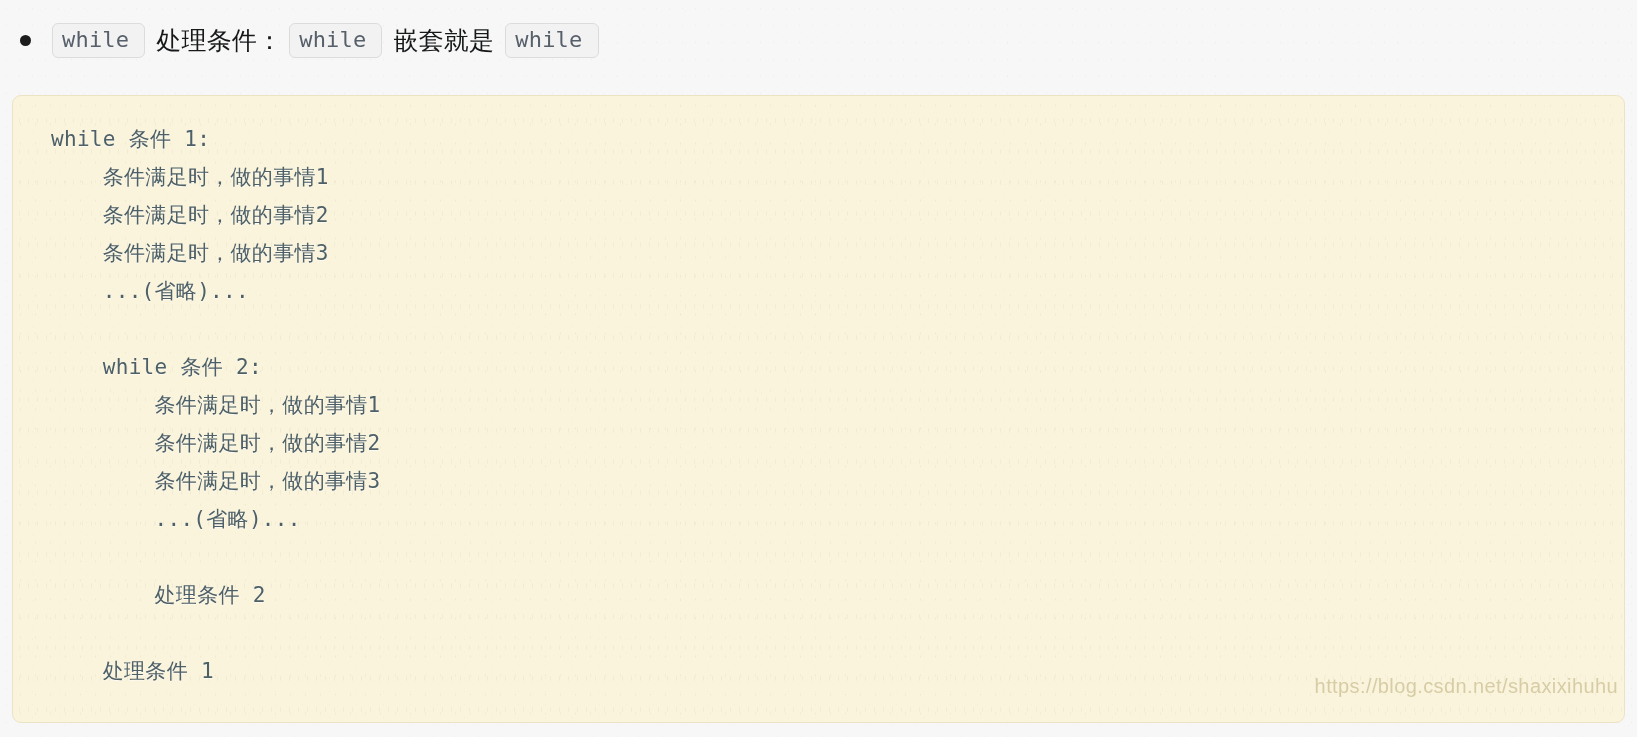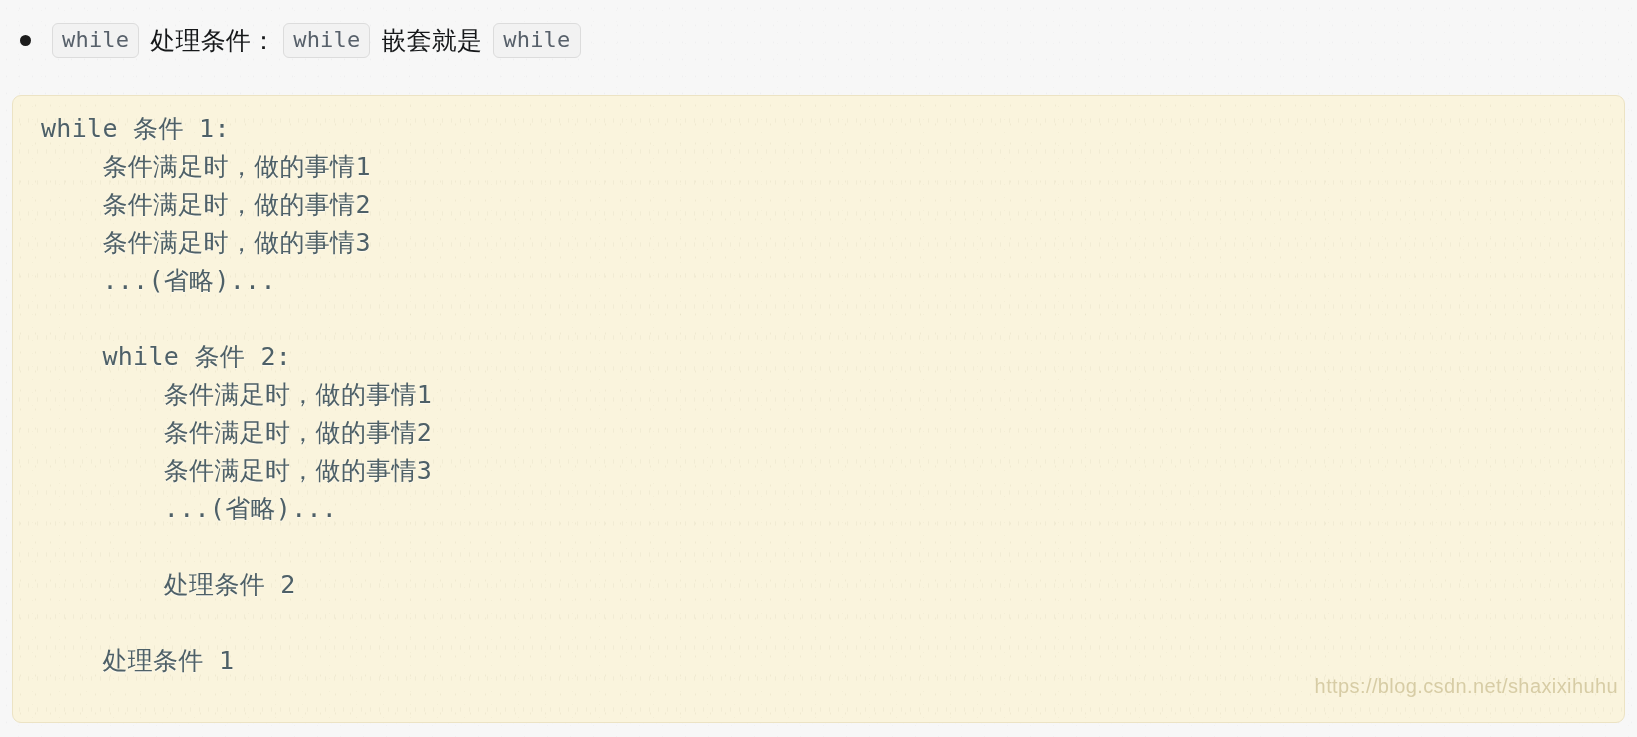--- a/index.html
+++ b/index.html
@@ -50,21 +50,21 @@
     white-space: nowrap;
   }
   .code-chip {
     display: inline-block;
     font-family: "DejaVu Sans Mono", "Liberation Mono", monospace;
     font-size: 22px;
     color: #57606a;
     background: #f2f2f2;
     border: 1px solid #dcdcdc;
     border-radius: 6px;
-    padding: 5px 9px 6px 9px;
+    padding: 5px 15px 6px 9px;
     line-height: 1;
     vertical-align: 2px;
   }
   .gap-s { display: inline-block; width: 7px; }
   .gap-m { display: inline-block; width: 11px; }
 
   
   .code-block {
     position: absolute;
     left: 12px;
@@ -80,23 +80,23 @@
     background-size: 15px 19px, 27px 13px, 9px 31px;
     background-position: 0 0, 6px 4px, 11px 9px;
     border: 1px solid #ece3c4;
     border-radius: 9px;
     overflow: hidden;
   }
   .code-text {
     position: absolute;
     left: 28px;
     top: 14px;
-    margin: 0;
+    margin: 10px;
     font-family: "DejaVu Sans Mono", "Liberation Mono", monospace;
-    font-size: 25px;
+    font-size: 21px;
     line-height: 38px;
     color: #4e6067;
     white-space: pre;
     letter-spacing: 0.3px;
     text-shadow: 0 1px 0 rgba(255,255,255,0.55);
   }
 
   
   .watermark {
     position: absolute;

